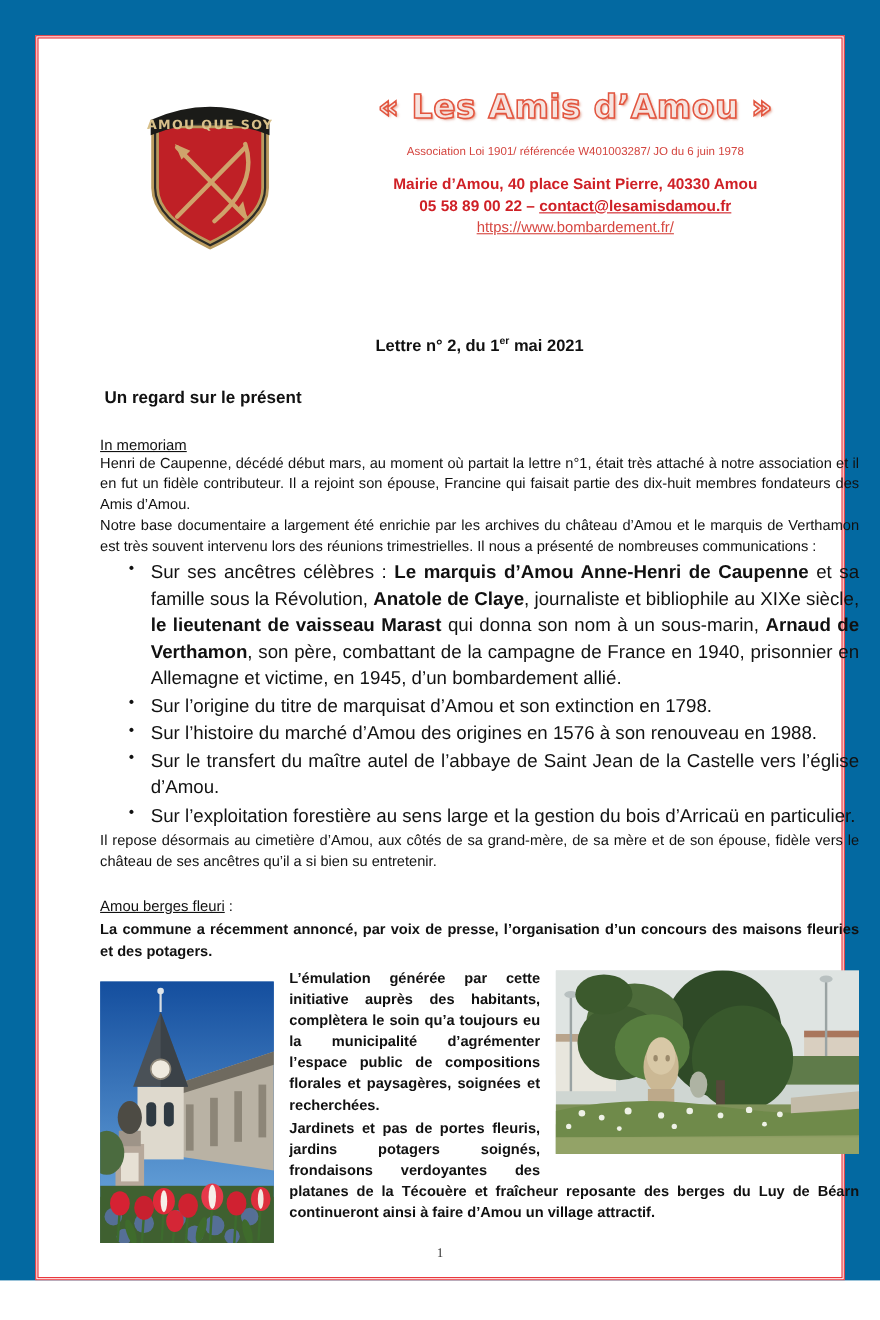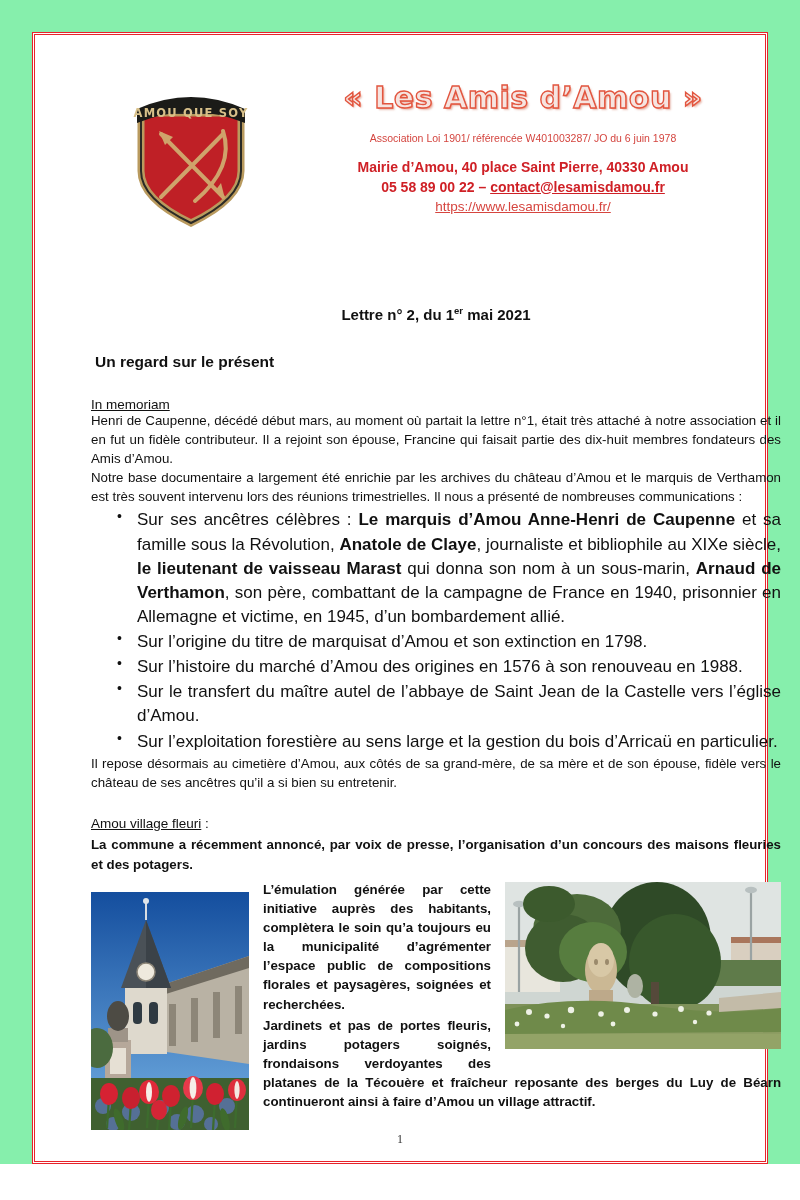--- a/index.html
+++ b/index.html
@@ -5,21 +5,21 @@
   * { box-sizing: border-box; }
   html, body {
     margin: 0; padding: 0;
     width: 800px; height: 1200px;
     background: #ffffff;
     font-family: "Liberation Sans", sans-serif;
   }
   #page {
     position: relative;
     width: 800px; height: 1164px;
-    background: #86efac;
+    background: #0369a1;
     overflow: hidden;
   }
   
   #frame {
     position: absolute;
     left: 32px; top: 32px;
     width: 736px; height: 1132px;
     border: 3px double #e8232a;
     background: #ffffff;
   }
@@ -222,21 +222,21 @@
         </div>
 
         <div class="header-right">
           <div class="wordart wordart-2">« Les Amis d’Amou »</div>
           <div class="legal">Association Loi 1901/ référencée W401003287/ JO du 6 juin 1978</div>
           <div class="addr">
             <div>Mairie d’Amou, 40 place Saint Pierre, 40330 Amou</div>
             <div>
               <span>05 58 89 00 22 – </span><span class="ul">contact@lesamisdamou.fr</span>
             </div>
-            <div class="weburl">https://www.lesamisdamou.fr/</div>
+            <div class="weburl">https://www.bombardement.fr/</div>
           </div>
         </div>
       </div>
 
       <div class="letter-no">
         <span>Lettre n° 2, du 1</span><sup>er</sup><span> mai 2021</span>
       </div>
 
       <div class="section-title">Un regard sur le présent</div>
 
@@ -252,21 +252,21 @@
           <li><span>Sur ses ancêtres célèbres :  </span><span style="font-weight: bold;">Le marquis d’Amou Anne-Henri de Caupenne</span><span> et sa famille sous la Révolution, </span><span style="font-weight: bold;">Anatole de Claye</span><span>, journaliste et bibliophile au XIXe siècle, </span><span style="font-weight: bold;">le lieutenant de vaisseau Marast</span><span> qui donna son nom à un sous-marin, </span><span style="font-weight: bold;">Arnaud de Verthamon</span><span>, son père, combattant de la campagne de France en 1940, prisonnier en Allemagne et victime, en 1945, d’un bombardement allié.</span></li>
           <li><span>Sur l’origine du titre de marquisat d’Amou et son extinction en 1798.</span></li>
           <li><span>Sur l’histoire du marché d’Amou des origines en 1576 à son renouveau en 1988.</span></li>
           <li><span>Sur le transfert du maître autel de l’abbaye de Saint Jean de la Castelle vers l’église d’Amou.</span></li>
           <li><span>Sur l’exploitation forestière au sens large et la gestion du bois d’Arricaü en particulier.</span></li>
         </ul>
 
       <p class="body tight">Il repose désormais au cimetière d’Amou, aux côtés de sa grand-mère, de sa mère et de son épouse, fidèle vers le château de ses ancêtres qu’il a si bien su entretenir.</p>
 
       <div class="fleuri-head">
-        <span class="u">Amou village fleuri</span><span> :</span>
+        <span class="u">Amou berges fleuri</span><span> :</span>
       </div>
 
       <p class="flow" style="margin-top:4px;">La commune a récemment annoncé, par voix de presse, l’organisation d’un concours des maisons fleuries et des potagers.</p>
 
       <div class="photo-block clearfix">
 
         <div class="photo-right">
           <svg width="276" height="167" viewBox="0 0 276 167">
             <rect width="276" height="167" fill="#cfd6d2"></rect>
 

